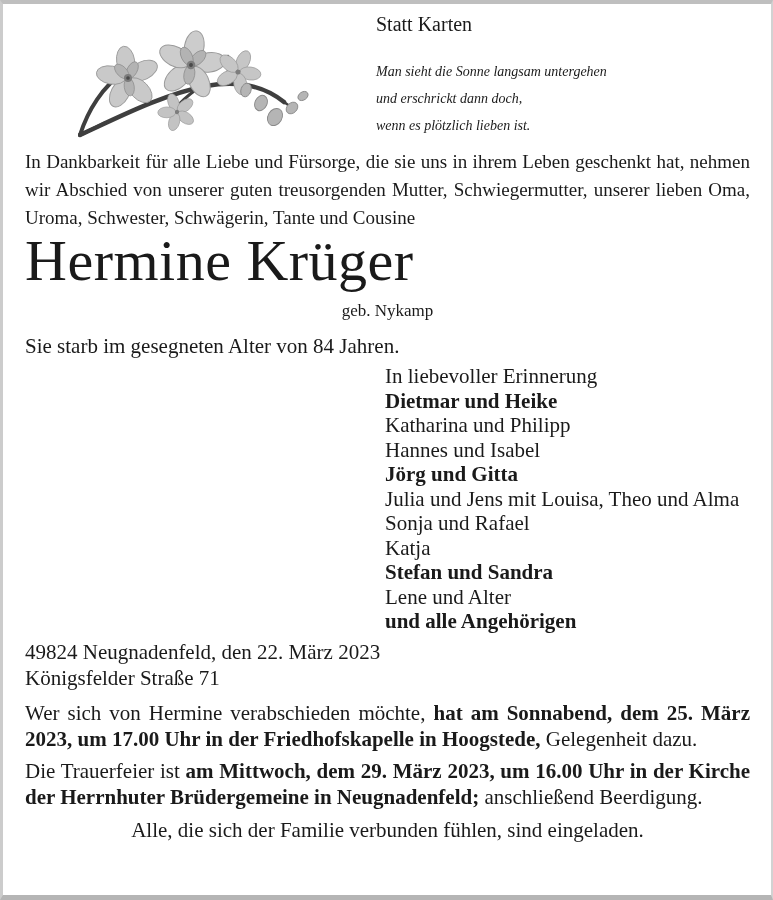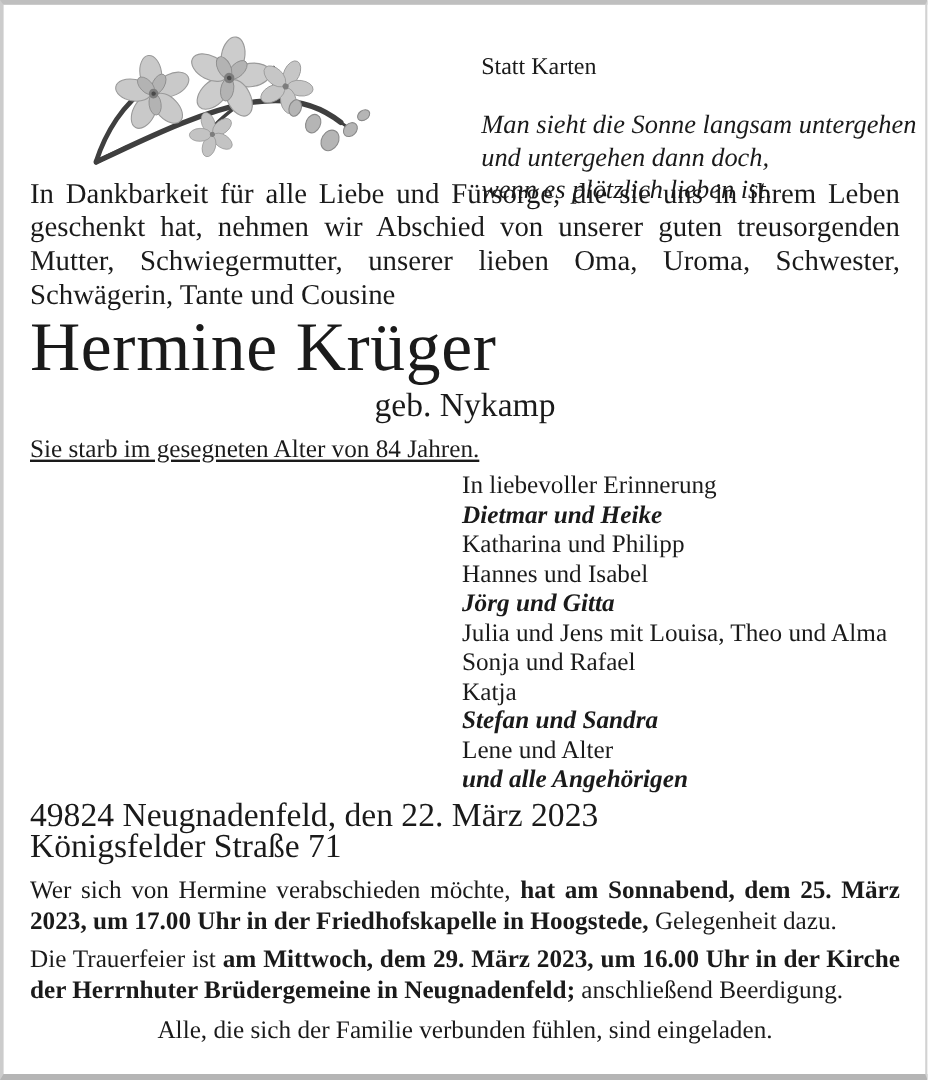--- a/index.html
+++ b/index.html
@@ -6,30 +6,30 @@
   .sheet{
     width:773px;height:900px;box-sizing:border-box;
     border-style:solid;border-color:#bfbfbf #d2d2d2 #b5b5b5 #cccccc;
     border-width:4px 2px 5px 3px;
     background:#ffffff;color:#1a1a1a;
     font-family:"Liberation Serif","DejaVu Serif",serif;
     padding:0 21px 0 22px;overflow:hidden;position:relative;
   }
   .header{position:relative;height:144px;}
   .orchid{position:absolute;left:53px;top:24px;width:235px;height:115px;}
-  .header-right{position:absolute;left:376px;top:9px;width:370px;margin-top:32px;}
+  .header-right{position:absolute;left:351px;top:9px;width:370px;}
   .statt{font-size:20px;line-height:22px;}
-  .verse{margin-top:23px;font-size:22px;font-style:italic;line-height:27px;}
-  .intro{font-size:24px;line-height:28px;text-align:justify;margin:0;}
+  .verse{margin-top:23px;font-size:14px;font-style:italic;line-height:27px;}
+  .intro{font-size:19px;line-height:28px;text-align:justify;margin:0;}
   .name{font-size:58px;font-weight:normal;text-align:left;margin:0;line-height:1.0;letter-spacing:0.5px;}
-  .birth{font-size:28px;text-align:center;margin-top:6px;line-height:29px;}
-  .age{font-size:21px;margin-top:8px;line-height:27px;text-decoration:underline;}
+  .birth{font-size:17px;text-align:center;margin-top:6px;line-height:29px;}
+  .age{font-size:21px;margin-top:8px;line-height:27px;}
   .mourners{margin:4px 0 0 360px;width:366px;font-size:21px;line-height:24.5px;}
-  .mourners .line.bold{font-weight:bold;font-style:italic;}
-  .address{font-size:28px;line-height:26px;margin-top:5px;}
+  .mourners .line.bold{font-weight:bold;}
+  .address{font-size:21px;line-height:26px;margin-top:5px;}
   .para{font-size:21px;line-height:26px;text-align:justify;margin:9px 0 0;}
   .para.service{margin-top:6px;}
   .closing{font-size:21px;line-height:26px;margin-top:7px;text-align:center;}
   b{font-weight:bold;}
 </style>
 </head>
 <body>
 
 <div class="sheet">
 
@@ -107,21 +107,21 @@
         <ellipse cx="197" cy="89" rx="7" ry="9" transform="rotate(30 197 89)"></ellipse>
         <ellipse cx="214" cy="80" rx="5" ry="6.5" transform="rotate(45 214 80)"></ellipse>
         <ellipse cx="225" cy="68" rx="4" ry="5.5" transform="rotate(55 225 68)"></ellipse>
       </g>
     </svg>
 
     <div class="header-right">
       <div class="statt">Statt Karten</div>
       <div class="verse">
           <div class="verse-line">Man sieht die Sonne langsam untergehen</div>
-          <div class="verse-line">und untergehen dann doch,</div>
+          <div class="verse-line">und erschrickt dann doch,</div>
           <div class="verse-line">wenn es plötzlich lieben ist.</div>
         </div>
     </div>
   </div>
 
   <p class="intro">In Dankbarkeit für alle Liebe und Fürsorge, die sie uns in ihrem Leben geschenkt hat, nehmen wir Abschied von unserer guten treusorgenden Mutter, Schwiegermutter, unserer lieben Oma, Uroma, Schwester, Schwägerin, Tante und Cousine</p>
 
   <h1 class="name">Hermine Krüger</h1>
   <div class="birth">geb. Nykamp</div>
   <div class="age">Sie starb im gesegneten Alter von 84 Jahren.</div>

